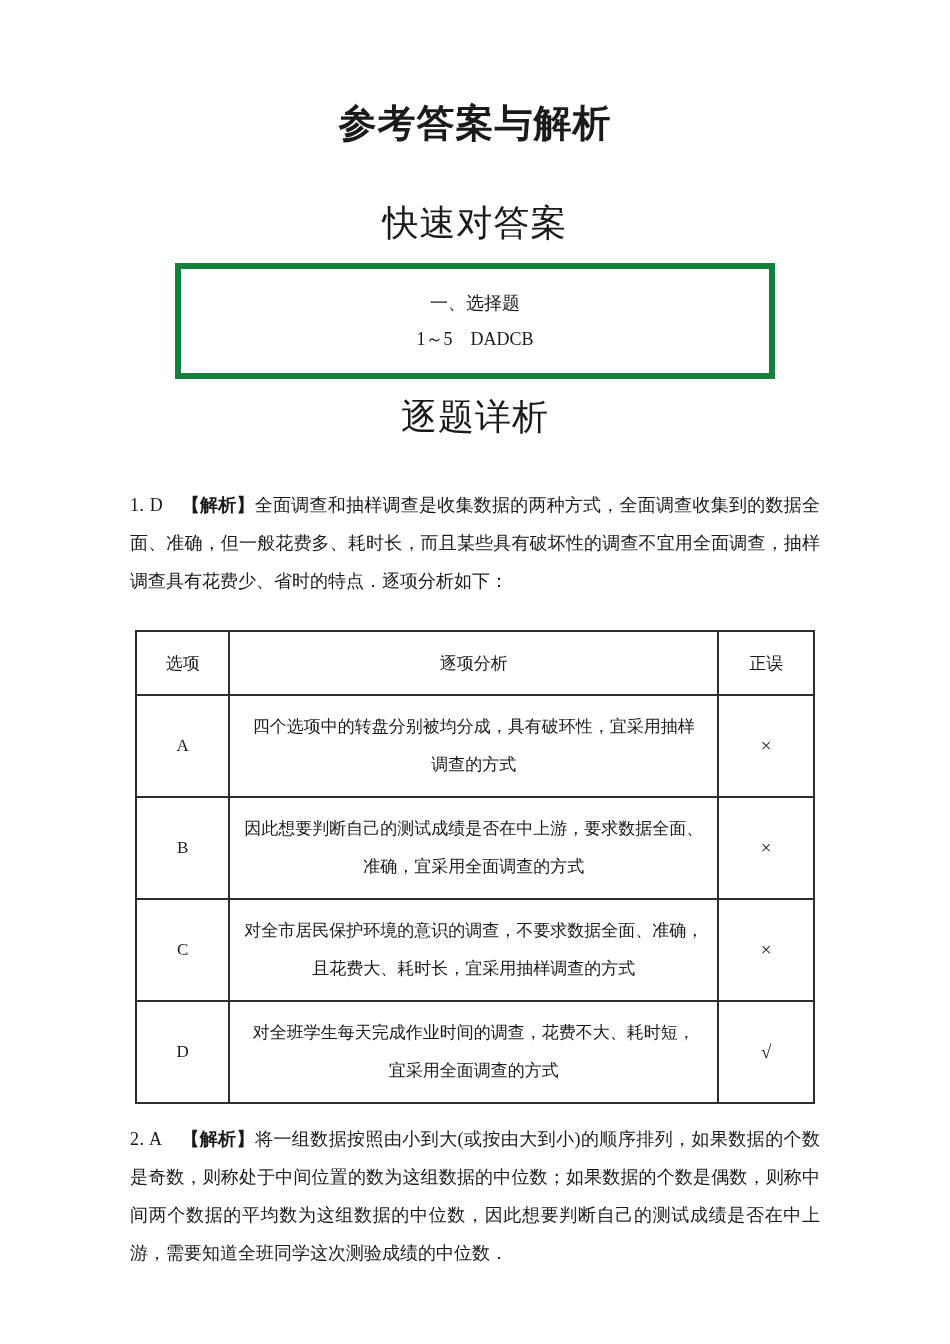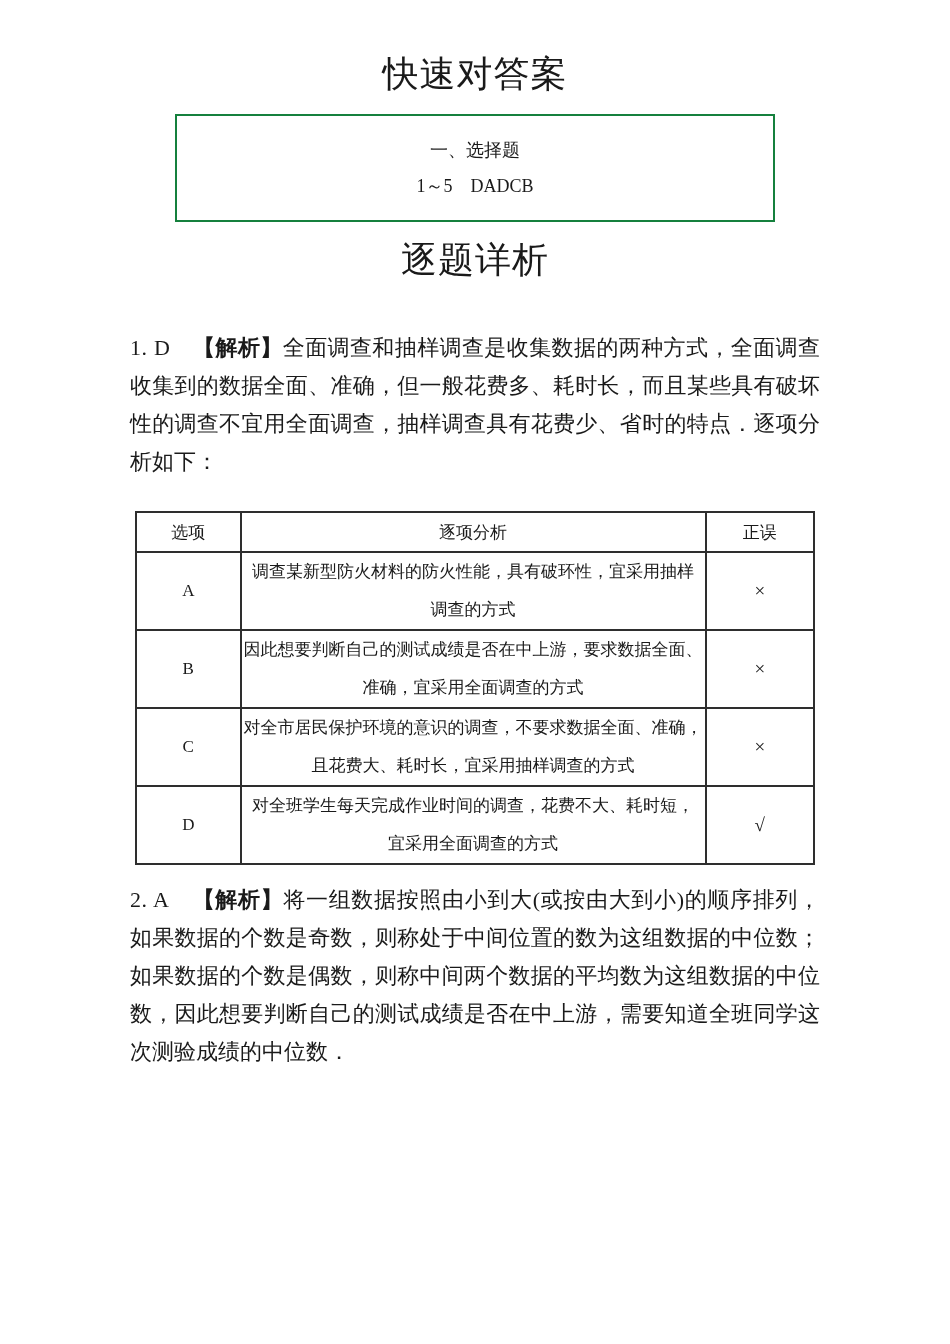--- a/index.html
+++ b/index.html
@@ -32,72 +32,73 @@
   }
   #quick-heading { margin-top: 50px; }
   #detail-heading { margin-top: 14px; }
 
   table.quick-table {
     width: 600px;
     margin: 15px auto 0 auto;
     border-collapse: collapse;
   }
   table.quick-table td {
-    border: 2px solid #15803d;
+    border: 6px solid #15803d;
     text-align: center;
     font-size: 18px;
     padding: 16px;
   }
   .quick-cell-2line { padding: 11px 0 13px 0; }
   .quick-cell-2line .q-line { line-height: 36px; }
   .quick-cell-1line { height: 40px; line-height: 40px; }
   .quick-cell-1line i { font-family: "Liberation Serif", serif; }
 
   .para {
     width: 690px;
     margin: 0 auto;
-    font-size: 22px;
+    font-size: 18px;
     line-height: 38px;
     text-align: justify;
   }
   .para .jiexi-label { font-weight: bold; }
   .para .qnum { letter-spacing: 0.5px; }
   #para-q1 { margin-top: 44px; }
   #para-q2 { margin-top: 16px; }
   #para-q3 { margin-top: 6px; }
 
   table.analysis-table {
     width: 680px;
     margin: 30px auto 0 auto;
     border-collapse: collapse;
     font-size: 17px;
   }
   table.analysis-table td {
     border: 2px solid #2e2e2e;
     text-align: center;
-    padding: 0;
+    padding: 12px;
     margin-left: 48px;
   }
   .col-option  { width: 106px; }
   .col-analysis{ width: 456px; border-radius: 16px; }
   .col-verdict { width: 110px; }
   .analysis-header-row td { height: 38px; }
   .analysis-body-row td { height: 76px; }
   .analysis-lines { padding: 0 2px; }
   .analysis-lines .a-line {
     line-height: 38px;
     white-space: nowrap;
   }
   .verdict-mark { font-size: 19px; }
 </style>
 </head>
 <body>
 
 <div>
 
+  <h1 class="doc-title">参考答案与解析</h1>
 
   <h2 class="section-heading" id="quick-heading">快速对答案</h2>
 
   <table class="quick-table">
     <tbody>
       <tr>
         <td class="quick-cell-2line">
           <div class="q-line">一、选择题</div>
           <div class="q-line">1～5　DADCB</div>
         </td>
@@ -115,21 +116,21 @@
     <tbody>
       <tr class="analysis-header-row">
         <td class="col-option">选项</td>
         <td class="col-analysis">逐项分析</td>
         <td class="col-verdict">正误</td>
       </tr>
       <tr class="analysis-body-row">
         <td class="col-option">A</td>
         <td class="col-analysis">
           <div class="analysis-lines">
-            <div class="a-line">调查某新型防火材料的防火性能，具有破环性，宜采用抽样</div>
+            <div class="a-line">四个选项中的转盘分别被均分成，具有破环性，宜采用抽样</div>
             <div class="a-line">调查的方式</div>
           </div>
         </td>
         <td class="col-verdict"><span class="verdict-mark">×</span></td>
       </tr>
       <tr class="analysis-body-row">
         <td class="col-option">B</td>
         <td class="col-analysis">
           <div class="analysis-lines">
             <div class="a-line">因此想要判断自己的测试成绩是否在中上游，要求数据全面、</div>

